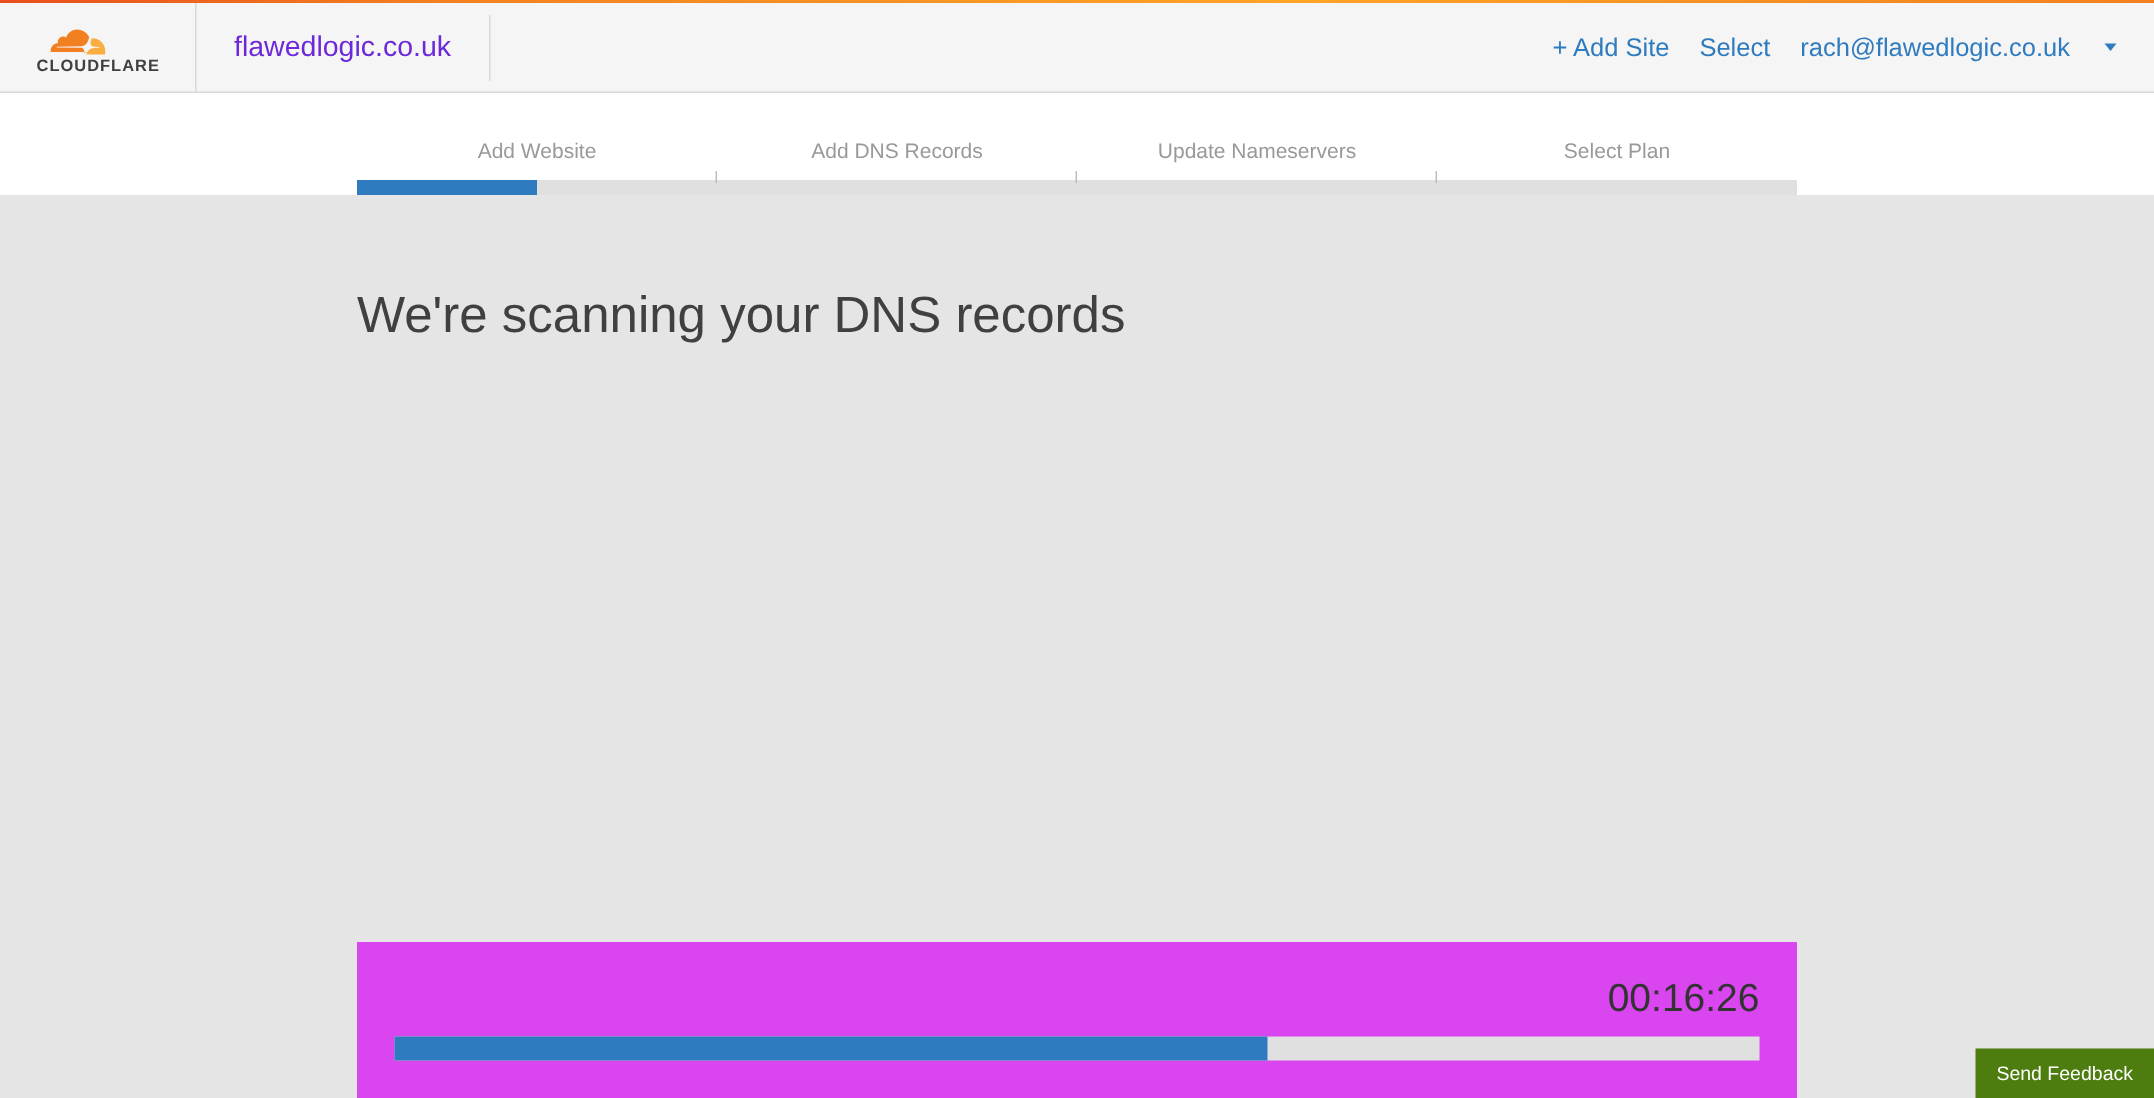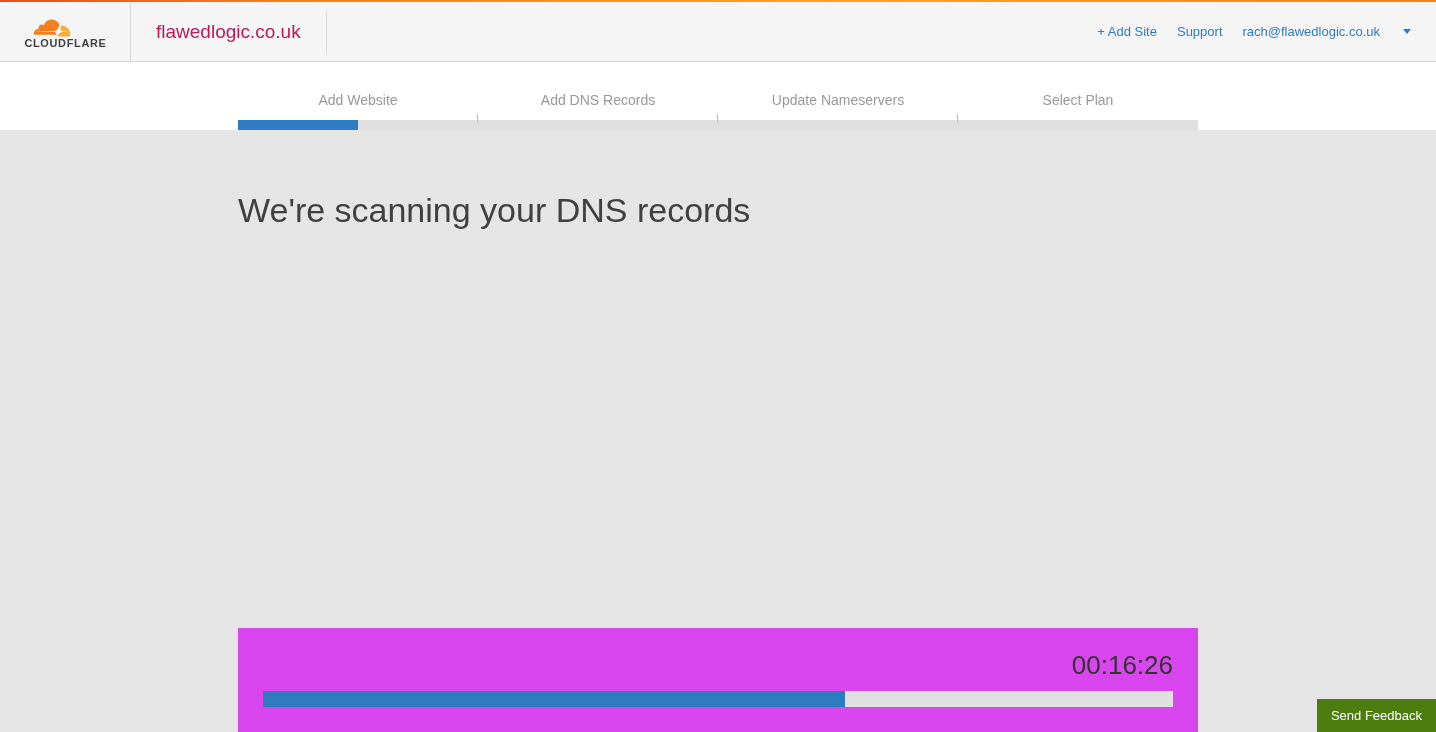--- a/index.html
+++ b/index.html
@@ -32,30 +32,30 @@
     justify-content: center;
   }
   .logo-cell svg { width: 105px; height: auto; }
   .domain-cell {
     padding: 0 25px;
     height: 44px;
     border-right: 1px solid #d9d9d9;
     display: flex;
     align-items: center;
     font-size: 19px;
-    color: #be185d;
+    color: #6d28d9;
     font-weight: 400;
   }
   .header-spacer { flex: 1; }
   .header-right {
     display: flex;
     align-items: center;
     gap: 20px;
     padding-right: 25px;
-    font-size: 13px;
+    font-size: 17px;
   }
   .header-right a, .header-right .user-menu {
     color: #2f7bbf;
     text-decoration: none;
     cursor: pointer;
   }
   .user-menu { display: flex; align-items: center; gap: 21px; }
   .caret {
     display: inline-block;
     width: 0; height: 0;
@@ -174,21 +174,21 @@
         <path fill="#f38020" d="M197 84c2-8 1-16-3-21-4-5-10-8-18-8l-138-2c-1 0-2-1-2-1 0-1 0-2 1-2 0-1 1-1 2-1l139-2c17 0 35-13 41-30l8-21c0-1 0-1 0-2C218-30 190-52 157-52c-30 0-56 20-65 47-6-4-13-6-21-5-14 1-25 13-27 27 0 4 0 7 1 11C21 29 2 49 2 73c0 2 0 4 1 6 0 1 1 1 2 1h255c1 0 2-1 2-2l2-7z" transform="translate(0,55) scale(0.5)"></path>
         <path fill="#faae40" d="M247 0c-1 0-2 0-4 0-1 0-1 1-2 1l-5 19c-2 8-1 16 3 21 4 5 10 8 18 8l29 2c1 0 2 0 2 1 0 1 0 2-1 2 0 1-1 1-2 1l-31 2c-17 1-35 14-41 30l-2 6c0 1 0 2 1 2h105c1 0 2-1 2-2 2-6 2-12 2-18C321 34 288 0 247 0" transform="translate(0,55) scale(0.5)"></path>
       </g>
       <text x="230" y="150" text-anchor="middle" font-family="Arial" font-size="48" font-weight="700" fill="#404041" letter-spacing="3">CLOUDFLARE</text>
     </svg>
   </div>
   <div class="domain-cell">flawedlogic.co.uk</div>
   <div class="header-spacer"></div>
   <div class="header-right">
     <a>+ Add Site</a>
-    <a>Support</a>
+    <a>Select</a>
     <div class="user-menu">
       <span>rach@flawedlogic.co.uk</span>
       <span class="caret"></span>
     </div>
   </div>
 </header>
 
 <div class="steps-band">
   <div class="steps-wrap">
     <div class="steps-labels">

